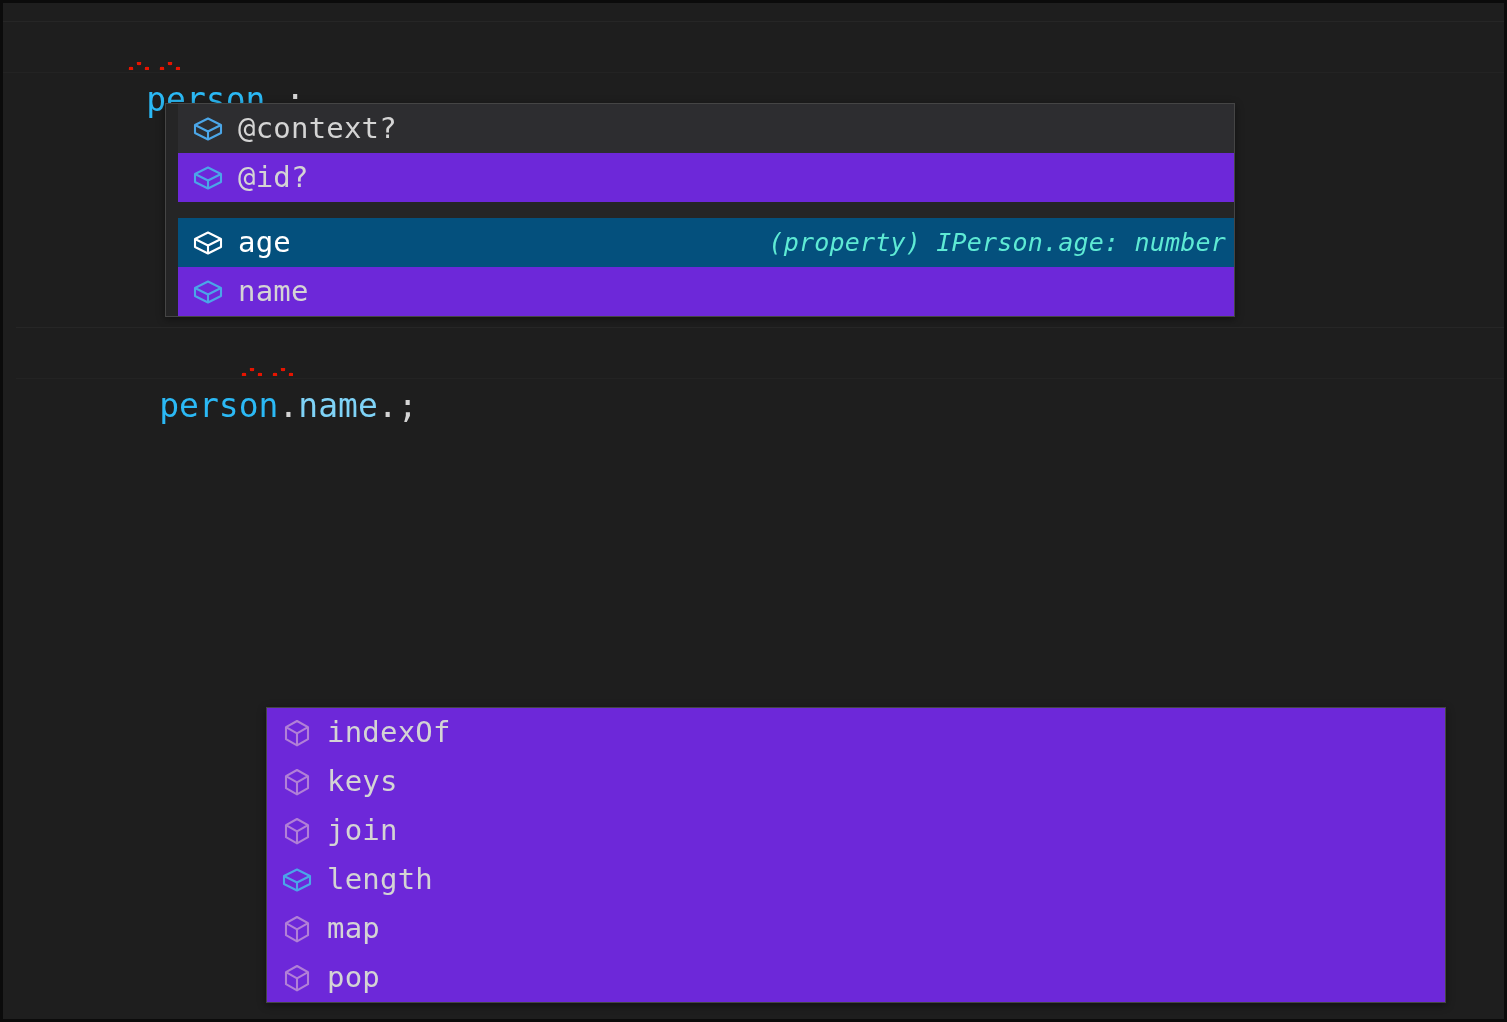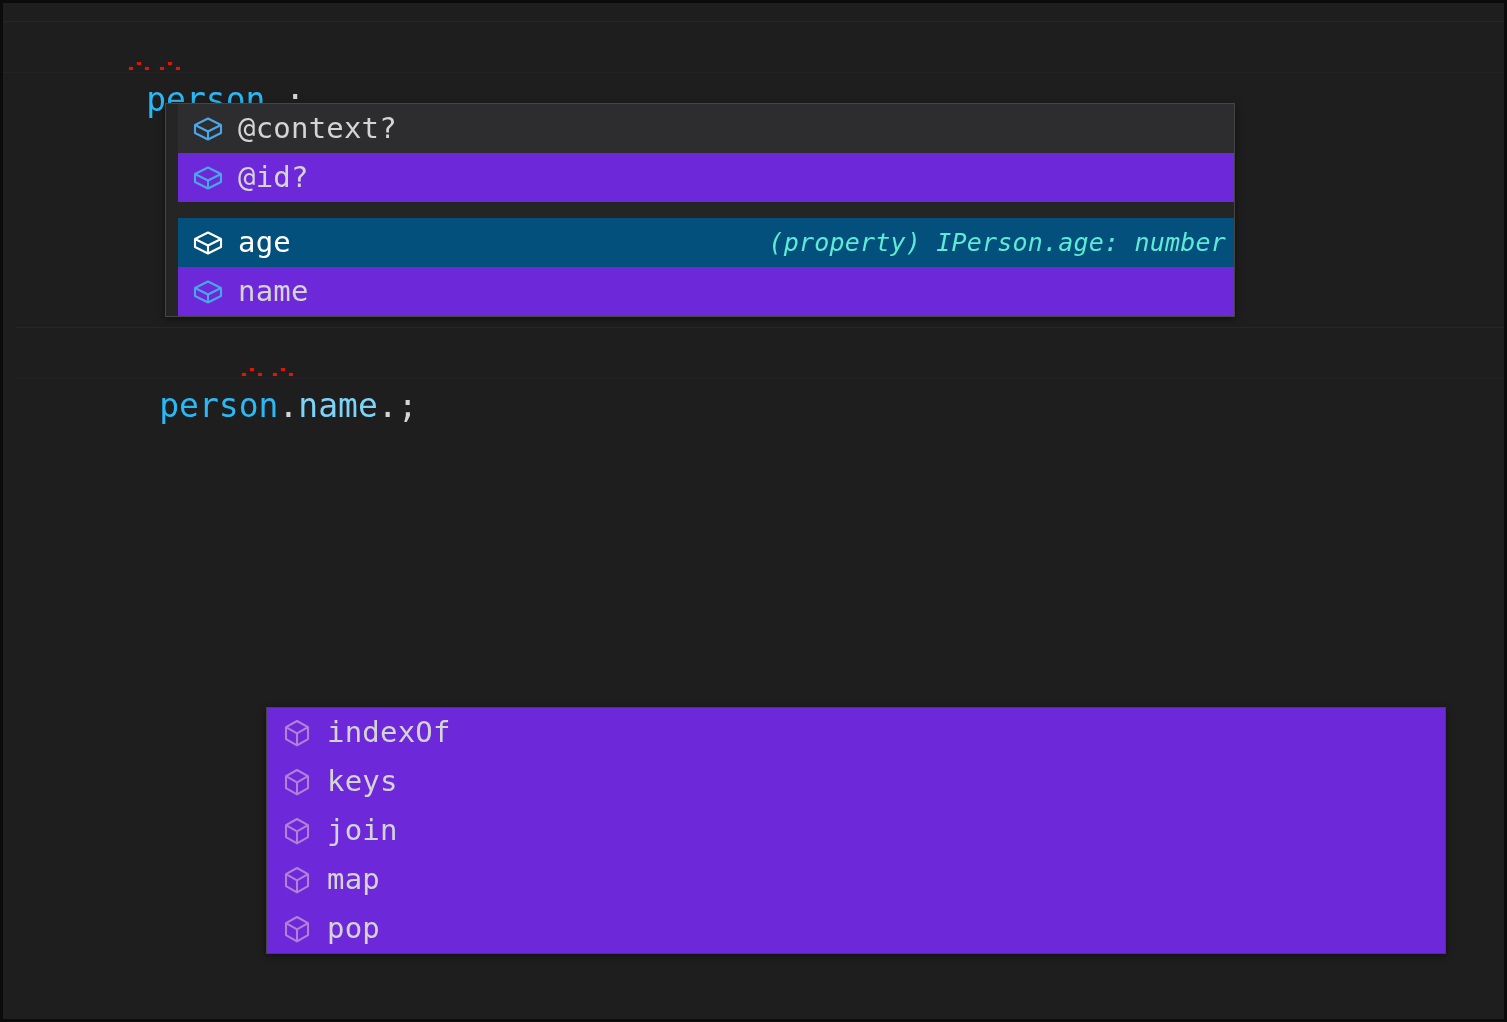--- a/index.html
+++ b/index.html
@@ -223,20 +223,30 @@
               <g fill="none" stroke="#b180d7" stroke-width="2.1" stroke-linejoin="round">
                 <path d="M16 4 L27 10.2 L27 22.2 L16 28.4 L5 22.2 L5 10.2 Z"></path>
                 <path d="M5 10.2 L16 16.4 L27 10.2"></path>
                 <path d="M16 16.4 L16 28.4"></path>
               </g>
             </svg>
             <span class="row-label">join</span>
           </li>
           <li class="suggest-row">
             <svg viewBox="0 0 32 32" class="row-icon">
+              <g fill="none" stroke="#4ba6e8" stroke-width="2.1" stroke-linejoin="round">
+                <path d="M16 5.5 L29 12 L29 20 L16 26.5 L3 20 L3 12 Z"></path>
+                <path d="M3 12 L16 18.5 L29 12"></path>
+                <path d="M16 18.5 L16 26.5"></path>
+              </g>
+            </svg>
+            <span class="row-label">length</span>
+          </li>
+          <li class="suggest-row">
+            <svg viewBox="0 0 32 32" class="row-icon">
               <g fill="none" stroke="#b180d7" stroke-width="2.1" stroke-linejoin="round">
                 <path d="M16 4 L27 10.2 L27 22.2 L16 28.4 L5 22.2 L5 10.2 Z"></path>
                 <path d="M5 10.2 L16 16.4 L27 10.2"></path>
                 <path d="M16 16.4 L16 28.4"></path>
               </g>
             </svg>
             <span class="row-label">map</span>
           </li>
           <li class="suggest-row">
             <svg viewBox="0 0 32 32" class="row-icon">

